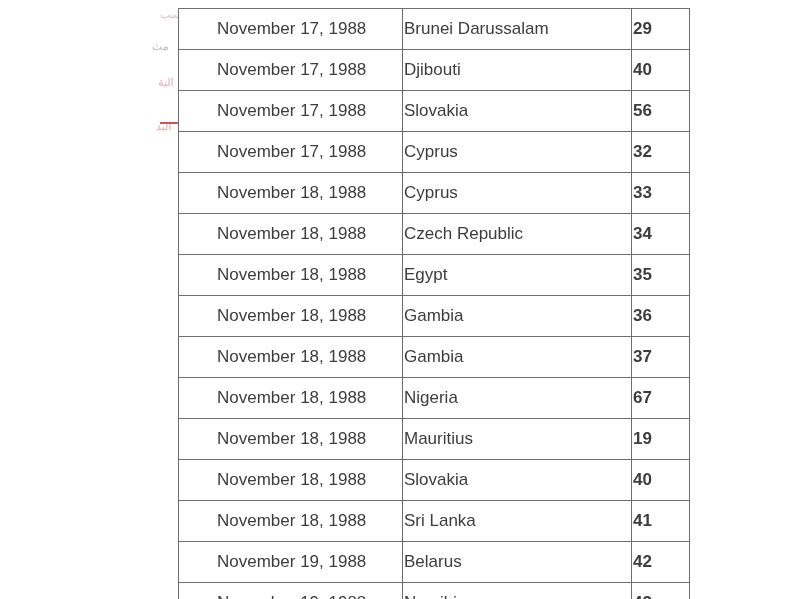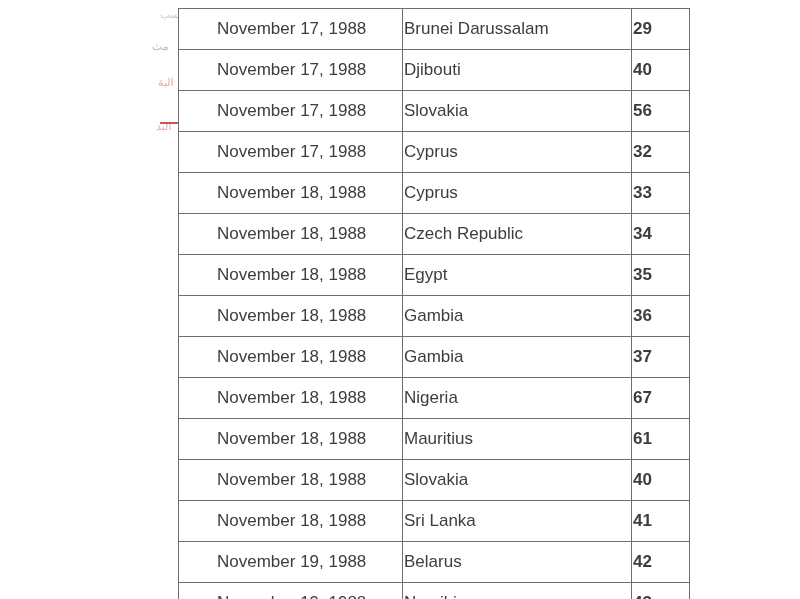--- a/index.html
+++ b/index.html
@@ -129,21 +129,21 @@
           <td class="cell-number">37</td>
         </tr>
         <tr>
           <td class="cell-date">November 18, 1988</td>
           <td class="cell-country">Nigeria</td>
           <td class="cell-number">67</td>
         </tr>
         <tr>
           <td class="cell-date">November 18, 1988</td>
           <td class="cell-country">Mauritius</td>
-          <td class="cell-number">61</td>
+          <td class="cell-number">19</td>
         </tr>
         <tr>
           <td class="cell-date">November 18, 1988</td>
           <td class="cell-country">Slovakia</td>
           <td class="cell-number">40</td>
         </tr>
         <tr>
           <td class="cell-date">November 18, 1988</td>
           <td class="cell-country">Sri Lanka</td>
           <td class="cell-number">41</td>

